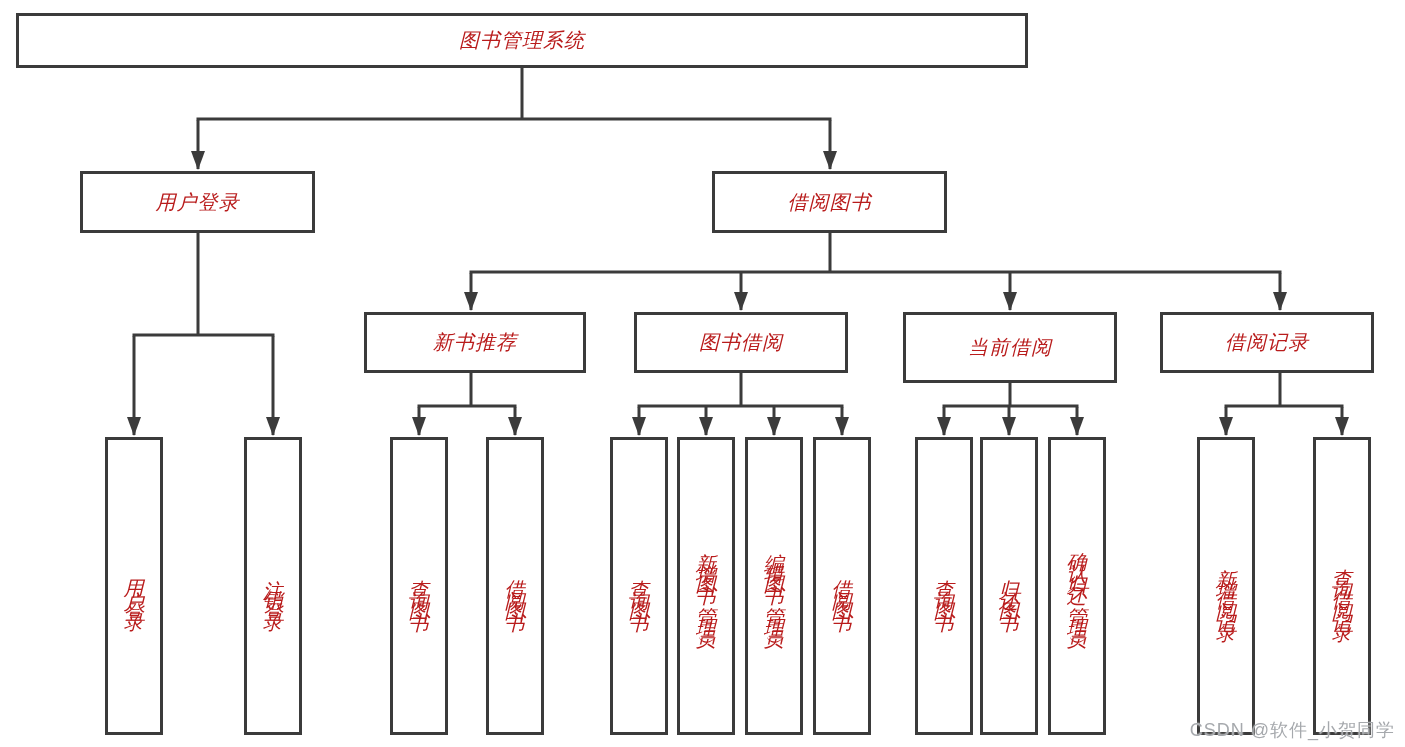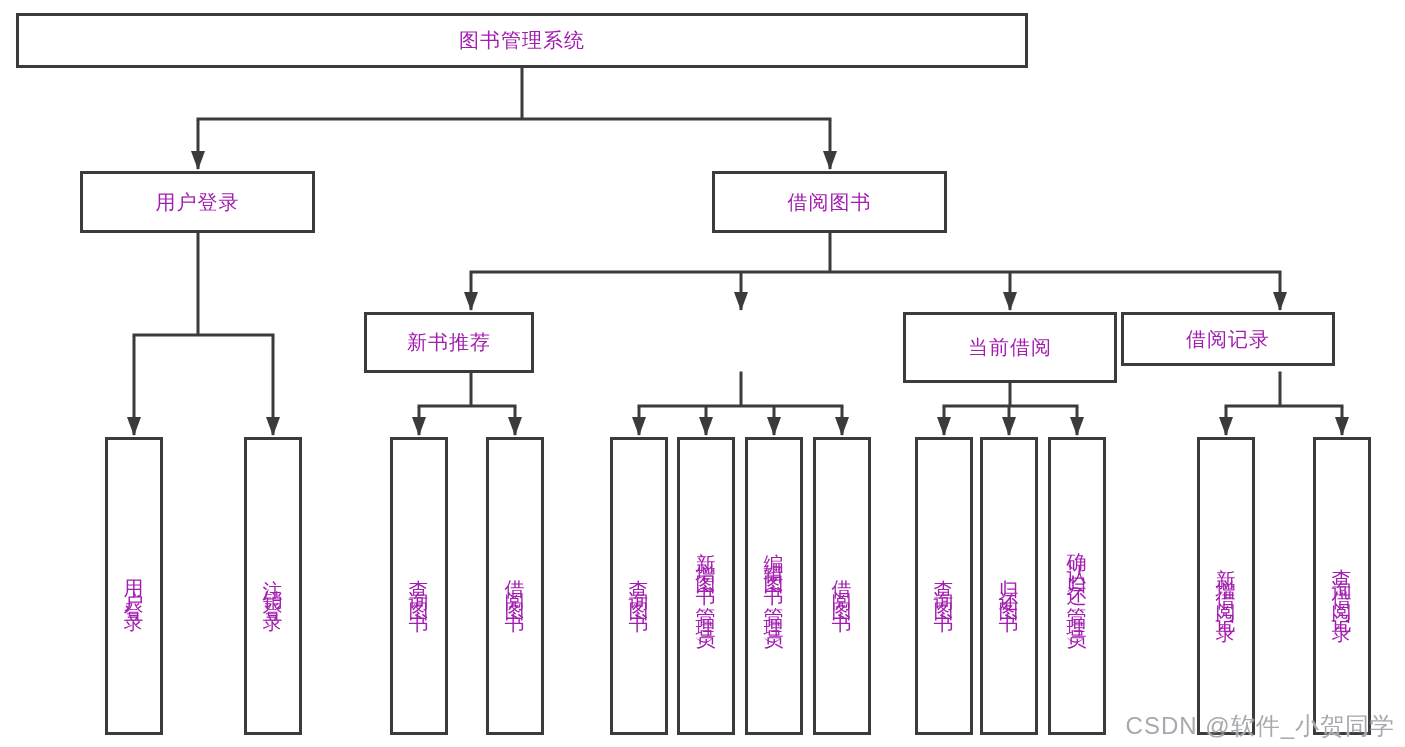--- a/index.html
+++ b/index.html
@@ -18,39 +18,40 @@
     pointer-events: none;
   }
   .box {
     position: absolute;
     box-sizing: border-box;
     border: 3px solid #3b3b3b;
     background: #ffffff;
     display: flex;
     align-items: center;
     justify-content: center;
-    color: #a21caf;
+    color: #b91c1c;
+    font-style: italic;
   }
   .box.h span {
     font-size: 20px;
     letter-spacing: 1px;
     white-space: nowrap;
   }
   .box.v span {
     writing-mode: vertical-rl;
     font-size: 20px;
     letter-spacing: 11px;
     line-height: 1;
     white-space: nowrap;
   }
   .watermark {
     position: absolute;
     right: 10px;
     bottom: 5px;
-    font-size: 24px;
+    font-size: 18px;
     color: #a6a9ad;
     text-shadow: 0 0 2px #ffffff;
     letter-spacing: 1px;
     white-space: nowrap;
   }
 </style>
 </head>
 <body>
 
 <div class="canvas">
@@ -97,27 +98,30 @@
     <span>图书管理系统</span>
   </div>
 
   <div class="box h" style="left:80px;top:171px;width:235px;height:62px">
     <span>用户登录</span>
   </div>
   <div class="box h" style="left:712px;top:171px;width:235px;height:62px">
     <span>借阅图书</span>
   </div>
 
-  <div class="box h" style="left:364px;top:312px;width:170px;height:61px">
+  <div class="box h" style="left:364px;top:312px;width:222px;height:61px">
     <span>新书推荐</span>
+  </div>
+  <div class="box h" style="left:634px;top:312px;width:214px;height:61px">
+    <span>图书借阅</span>
   </div>
   <div class="box h" style="left:903px;top:312px;width:214px;height:71px">
     <span>当前借阅</span>
   </div>
-  <div class="box h" style="left:1121px;top:312px;width:214px;height:54px">
+  <div class="box h" style="left:1160px;top:312px;width:214px;height:61px">
     <span>借阅记录</span>
   </div>
 
   <div class="box v" style="left:105px;top:437px;width:58px;height:298px">
     <span>用户登录</span>
   </div>
   <div class="box v" style="left:244px;top:437px;width:58px;height:298px">
     <span>注销登录</span>
   </div>
 

